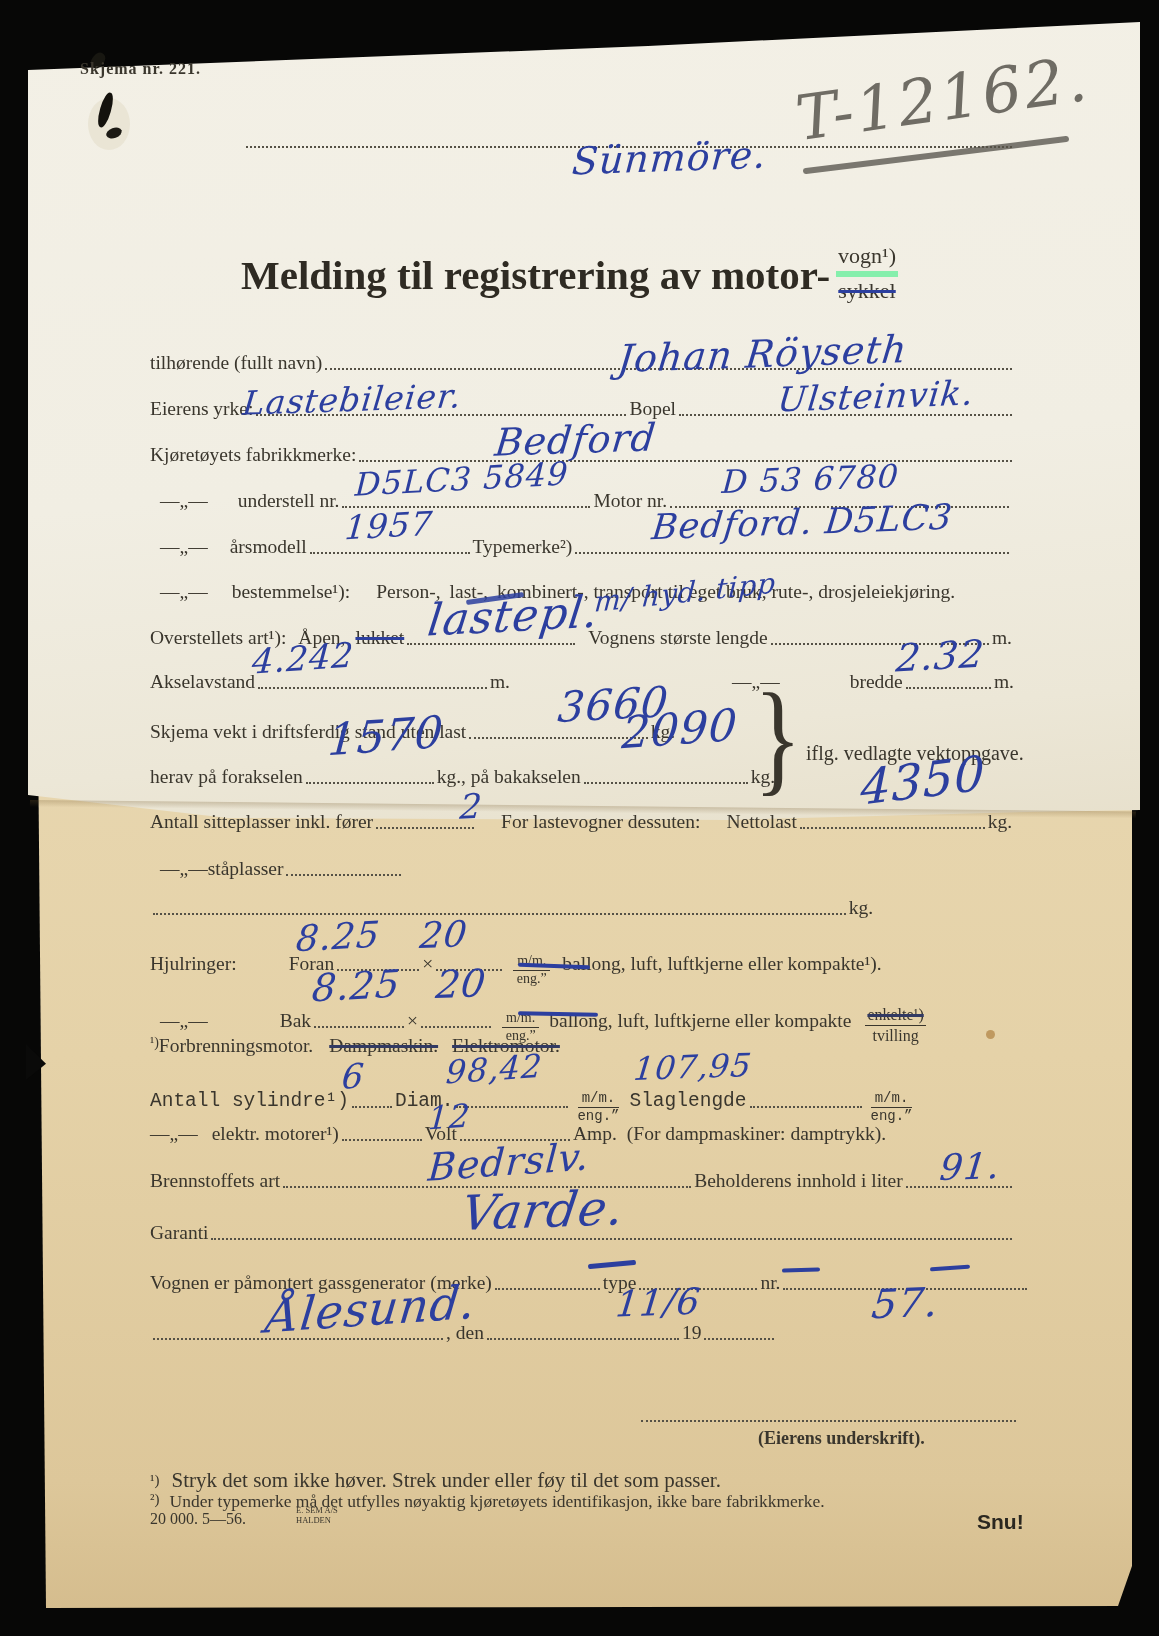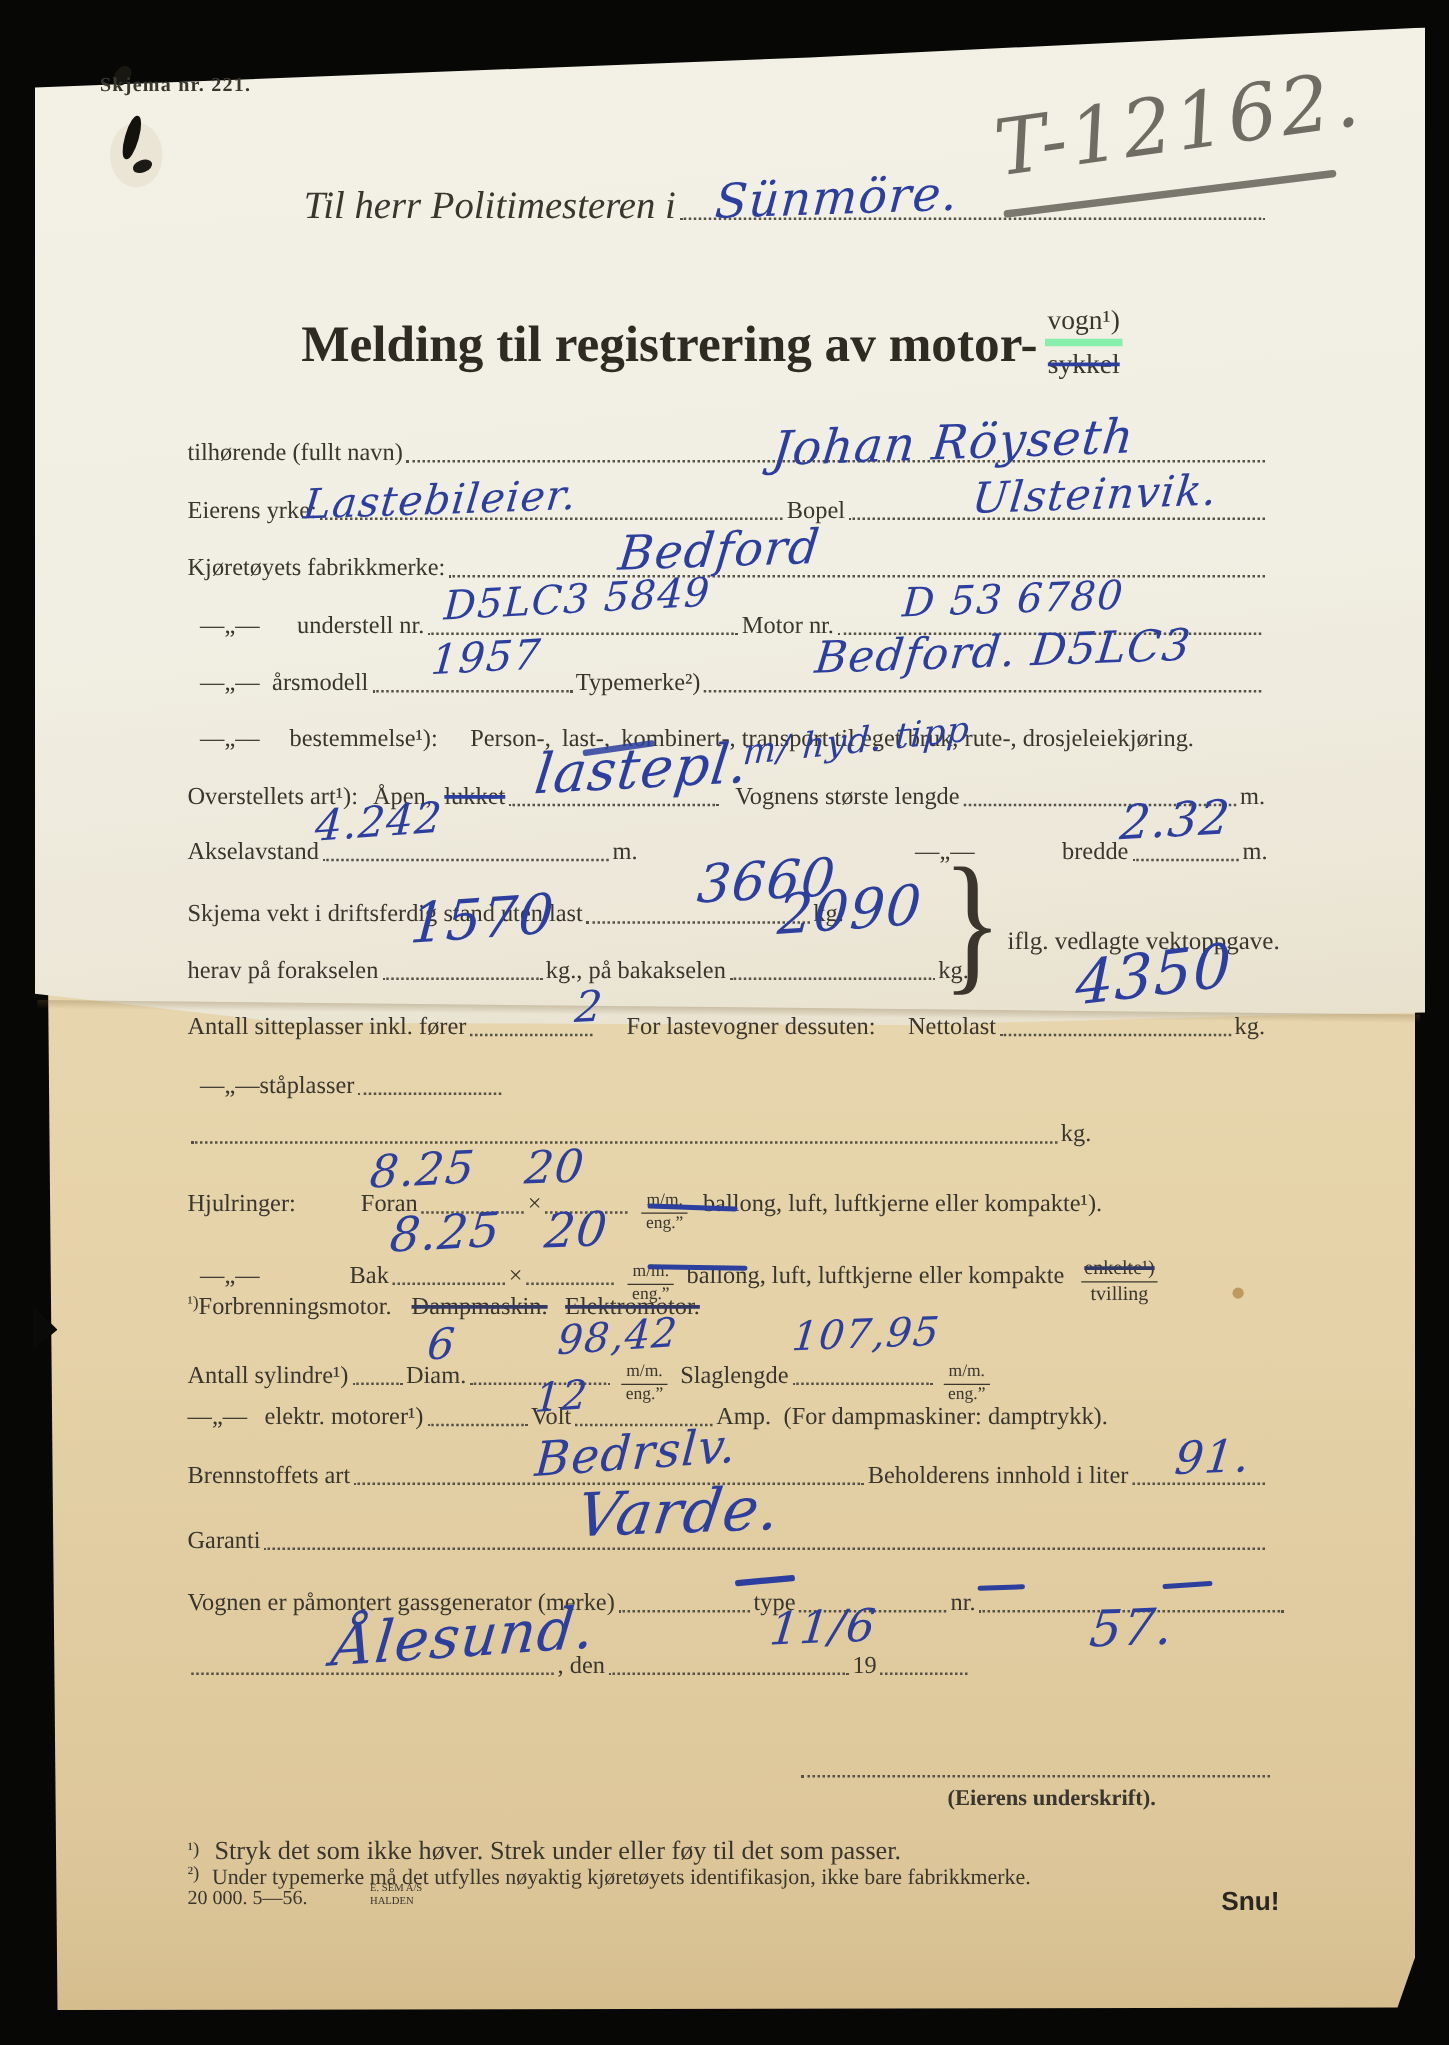--- a/index.html
+++ b/index.html
@@ -59,21 +59,20 @@
 <div class="blob" style="left:106px;top:128px;width:16px;height:10px;background:#1c1a14;transform:rotate(-20deg);"></div>
 <div style="position:absolute;left:26px;top:1044px;width:20px;height:36px;background:#0a0a09;clip-path:polygon(0 0,100% 55%,0 100%);"></div>
 <div class="blob" style="left:986px;top:1030px;width:9px;height:9px;background:#b98f54;opacity:.85;"></div>
 
 <div class="pencil" style="left:795px;top:62px;font-size:62px;transform:rotate(-8deg);letter-spacing:3px;">T-12162.</div>
 <div class="pencil-bar" style="left:802px;top:152px;width:268px;height:6px;transform:rotate(-7deg);"></div>
 
 <div class="prt" style="left:80px;top:60px;font-size:16px;font-weight:bold;letter-spacing:1px;">Skjema nr. 221.</div>
 
 <div class="prt flexrow" style="left:243px;top:146px;width:772px;">
-  <span class="lbl" style="font-style:italic;font-size:31px;">Til herr Politimesteren i</span>
   <span class="dots grow" style="margin-bottom:6px;"></span>
 </div>
 <div class="hw" style="left:572px;top:136px;font-size:38px;transform:rotate(-2deg) skewX(-6deg);">Sünmöre.</div>
 
 <div class="prt flexrow" style="left:241px;top:244px;align-items:center;">
   <span style="font-size:41px;font-weight:bold;color:#2f2b23;">Melding til registrering av motor-</span>
   <span class="frac2" style="font-size:22px;transform:translateY(-2px);margin-left:6px;line-height:1.25;">
     <span class="ftop" style="border-bottom:6px solid #86efac;">vogn¹)</span>
     <span class="struck-blue">sykkel</span>
   </span>
@@ -105,21 +104,21 @@
   <span class="lbl" style="margin-left:30px;">understell nr.</span>
   <span class="dots" style="width:248px;"></span>
   <span class="lbl">Motor nr.</span>
   <span class="dots grow"></span>
 </div>
 <div class="hw" style="left:355px;top:460px;font-size:32px;transform:rotate(-3deg) skewX(-6deg);">D5LC3 5849</div>
 <div class="hw" style="left:722px;top:460px;font-size:32px;transform:rotate(-2deg) skewX(-6deg);">D 53 6780</div>
 
 <div class="prt flexrow" style="left:160px;top:536px;width:852px;">
   <span class="lbl">—„—</span>
-  <span class="lbl" style="margin-left:10px;">årsmodell</span>
+  <span class="lbl" style="margin-left:22px;">årsmodell</span>
   <span class="dots" style="width:160px;"></span>
   <span class="lbl">Typemerke²)</span>
   <span class="dots grow"></span>
 </div>
 <div class="hw" style="left:345px;top:506px;font-size:33px;transform:rotate(-3deg) skewX(-8deg);">1957</div>
 <div class="hw" style="left:652px;top:502px;font-size:35px;transform:rotate(-2deg) skewX(-8deg);">Bedford.  D5LC3</div>
 
 <div class="prt flexrow" style="left:160px;top:581px;width:880px;">
   <span class="lbl">—„—</span>
   <span class="lbl" style="margin-left:24px;">bestemmelse¹):</span>
@@ -232,21 +231,21 @@
 <div class="hw" style="left:436px;top:962px;font-size:38px;transform:rotate(-2deg) skewX(-8deg);">20</div>
 <div class="ink-bar" style="left:518px;top:1012px;width:80px;height:4px;transform:rotate(1deg);"></div>
 
 <div class="prt flexrow" style="left:150px;top:1035px;">
   <span class="lbl" style="font-size:14px;transform:translateY(-6px);">¹)</span>
   <span class="lbl">Forbrenningsmotor.</span>
   <span class="lbl struck-dark" style="margin-left:16px;">Dampmaskin.</span>
   <span class="lbl struck-dark" style="margin-left:14px;">Elektromotor.</span>
 </div>
 
-<div class="prt flexrow" style="left:150px;top:1078px;">
+<div class="prt flexrow" style="left:150px;top:1078px;font-family:Liberation Mono, monospace;">
   <span class="lbl">Antall sylindre¹)</span>
   <span class="dots" style="width:40px;"></span>
   <span class="lbl">Diam.</span>
   <span class="dots" style="width:112px;"></span>
   <span class="frac" style="margin-left:6px;">
     <span class="ftop">m/m.</span>
     <span>eng.”</span>
   </span>
   <span class="lbl" style="margin-left:10px;">Slaglengde</span>
   <span class="dots" style="width:112px;"></span>

